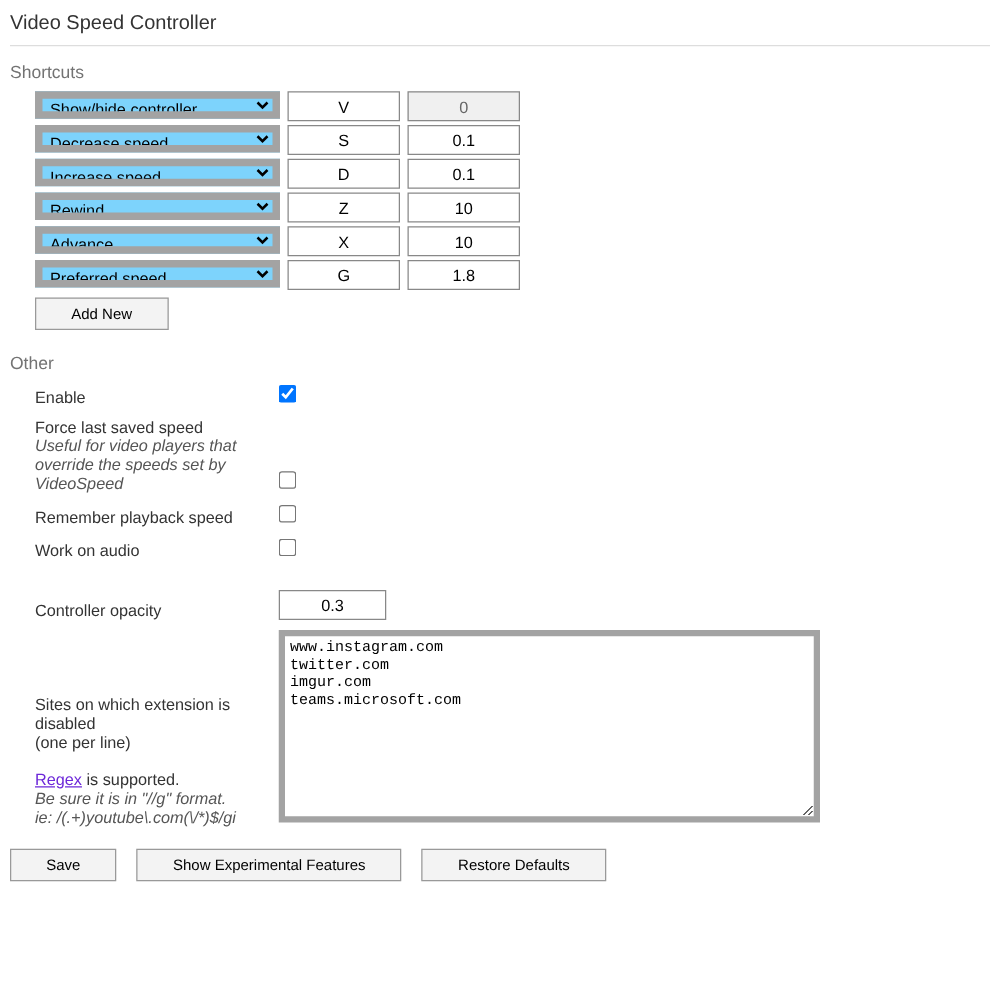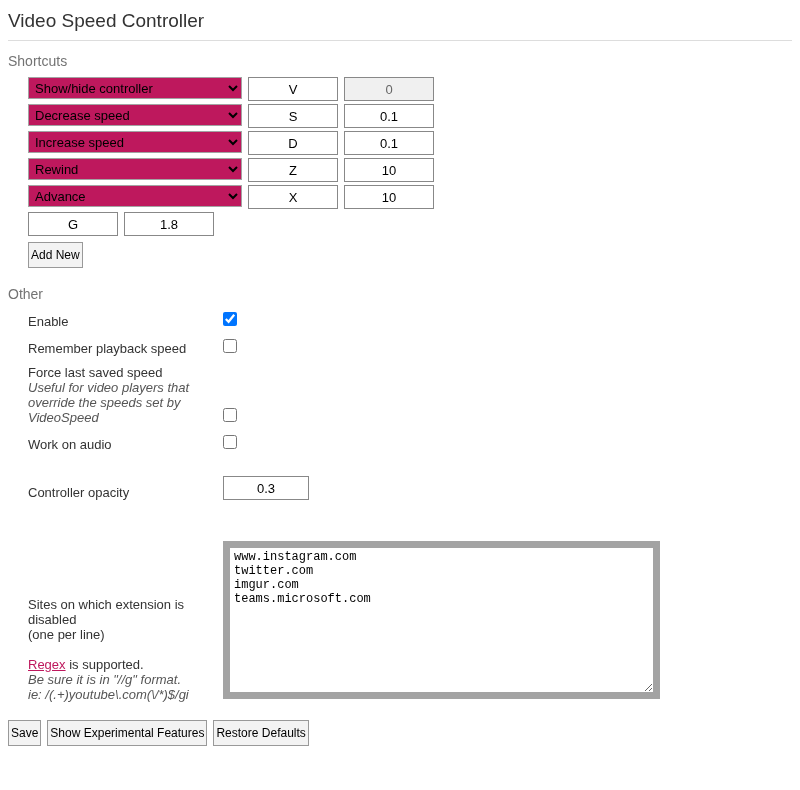--- a/index.html
+++ b/index.html
@@ -6,21 +6,21 @@
       font-family: Arial, sans-serif;
       font-size: 13px;
       margin: 0;
       padding: 8px;
       color: #333;
       width: 800px;
       box-sizing: border-box;
       background: #fff;
     }
     h1 {
-      font-size: 19px;
+      font-size: 16px;
       font-weight: normal;
       margin: 2px 0 8px 0;
       color: #333;
     }
     .hr {
       border: none;
       border-top: 1px solid #ddd;
       margin: 4px 0 12px 0;
     }
     h2 {
@@ -31,25 +31,25 @@
     }
     .shortcuts-table {
       margin-left: 20px;
     }
     .shortcut-row {
       display: flex;
       gap: 6px;
       margin-bottom: 3px;
     }
     select.action-select {
-      width: 214px;
+      width: 196px;
       height: 22px;
-      border: 1px solid #a3a3a3;
-      font-size: 13px;
-      background: #be185d;
+      border: 6px solid #a3a3a3;
+      font-size: 13px;
+      background: #7dd3fc;
       padding-left: 2px;
     }
     input.key-input {
       width: 84px;
       height: 20px;
       border: 1px solid #888;
       text-align: center;
       font-size: 13px;
     }
     input.val-input {
@@ -59,21 +59,21 @@
       text-align: center;
       font-size: 13px;
     }
     input.val-input[disabled] {
       background: #f0f0f0;
       color: #666;
     }
     .btn {
       border: 1px solid #999;
       background: #f3f3f3;
-      padding: 5px 2px;
+      padding: 5px 28px;
       font-size: 12px;
       cursor: pointer;
     }
     .addnew-wrap {
       margin-left: 20px;
       margin-top: 6px;
       margin-bottom: 18px;
     }
     .other-table {
       margin-left: 20px;
@@ -104,35 +104,34 @@
       width: 80px;
       height: 20px;
       border: 1px solid #888;
       text-align: center;
       font-size: 13px;
       margin-top: 16px;
     }
     textarea.blacklist {
       width: 415px;
       height: 140px;
-      border: 7px solid #a3a3a3;
+      border: 5px solid #a3a3a3;
       font-family: "Courier New", monospace;
       font-size: 12px;
       padding: 2px 4px;
       resize: both;
-      margin-top: 33px;
     }
     a.lnk {
-      color: #be185d;
+      color: #6d28d9;
       text-decoration: underline;
     }
     .footer-btns {
       margin-top: 18px;
       display: flex;
-      gap: 6px;
+      gap: 16px;
     }
   </style>
 </head>
 <body>
 
 <h1>Video Speed Controller</h1>
 <hr class="hr">
 
 <h2>Shortcuts</h2>
 
@@ -156,50 +155,51 @@
       <select class="action-select"><option>Rewind</option></select>
       <input class="key-input" value="Z" style="">
       <input class="val-input" value="10" style="">
     </div>
     <div class="shortcut-row">
       <select class="action-select"><option>Advance</option></select>
       <input class="key-input" value="X" style="">
       <input class="val-input" value="10" style="">
     </div>
     <div class="shortcut-row">
+      <select class="action-select"><option>Preferred speed</option></select>
       <input class="key-input" value="G" style="">
       <input class="val-input" value="1.8" style="">
     </div>
   </div>
 
 <div class="addnew-wrap">
   <button class="btn">Add New</button>
 </div>
 
 <h2>Other</h2>
 
 <div class="other-table">
 
   <div class="other-row">
     <div class="other-label">Enable</div>
     <div class="other-ctrl"><input type="checkbox" id="cb-enable" checked="" style=""></div>
   </div>
 
 
   <div class="other-row">
-    <div class="other-label">Remember playback speed</div>
-    <div class="other-ctrl"><input type="checkbox" id="cb-remember" style=""></div>
-  </div>
-
-  <div class="other-row">
     <div class="other-label">
       <span>Force last saved speed</span><br>
       <span class="helper">Useful for video players that override the speeds set by VideoSpeed</span>
     </div>
     <div class="other-ctrl"><input type="checkbox" id="cb-force" style=""></div>
+  </div>
+
+  <div class="other-row">
+    <div class="other-label">Remember playback speed</div>
+    <div class="other-ctrl"><input type="checkbox" id="cb-remember" style=""></div>
   </div>
 
   <div class="other-row">
     <div class="other-label">Work on audio</div>
     <div class="other-ctrl"><input type="checkbox" id="cb-audio" style=""></div>
   </div>
 
   <div class="other-row">
     <div class="other-label">Controller opacity</div>
     <div class="other-ctrl">

